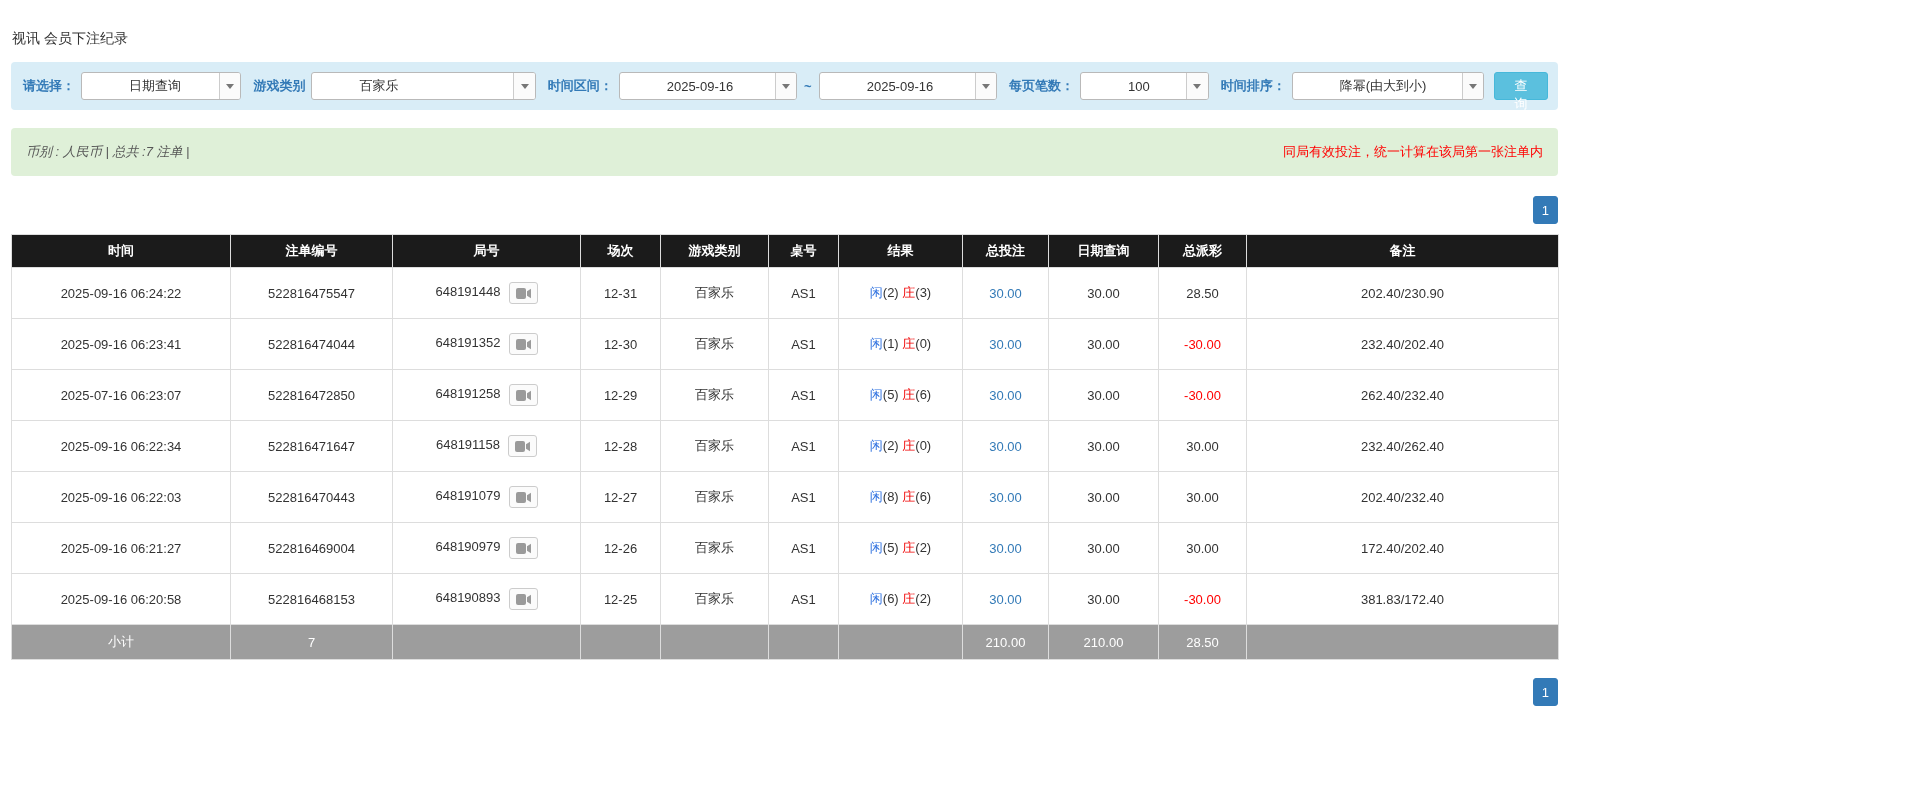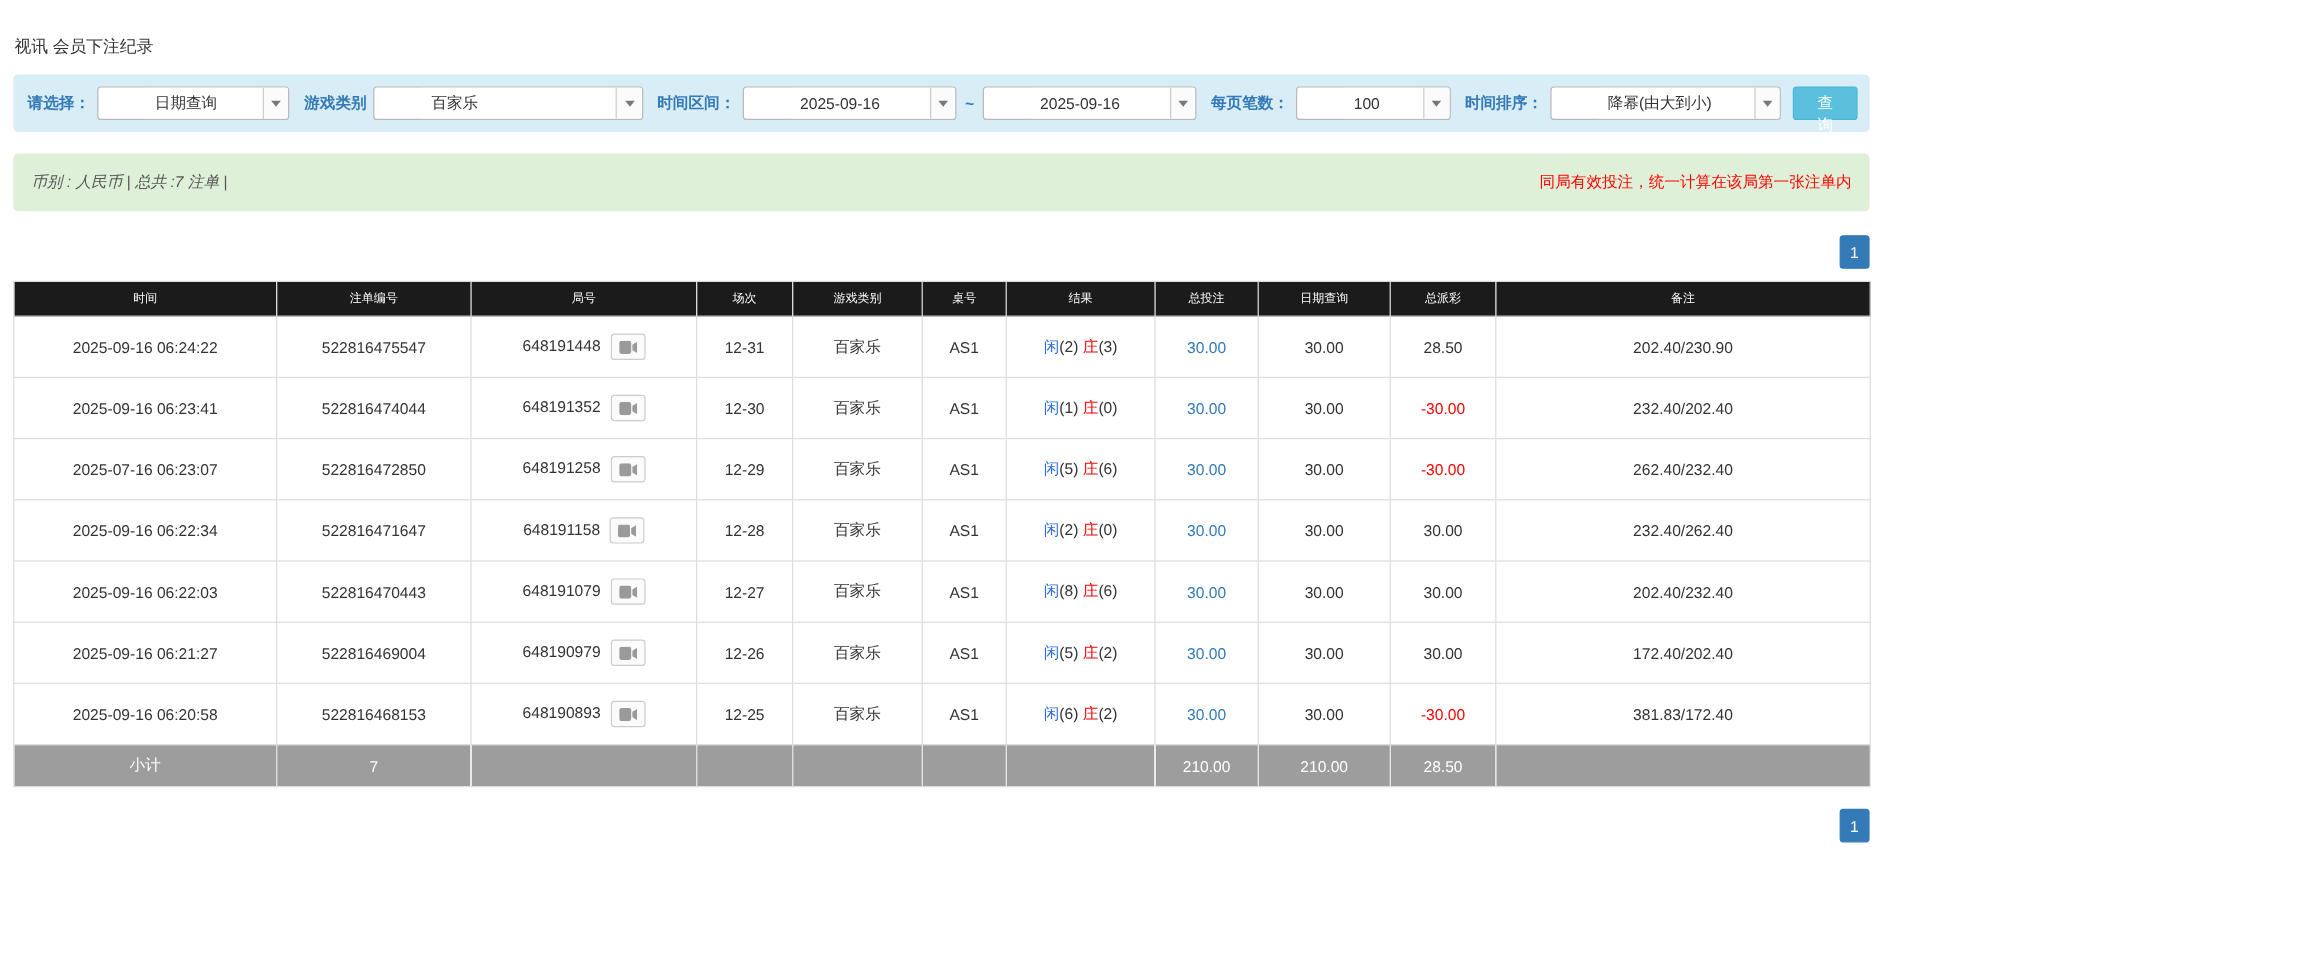--- a/index.html
+++ b/index.html
@@ -121,22 +121,22 @@
 
   
   table {
     width: 100%;
     border-collapse: collapse;
     table-layout: fixed;
   }
   th {
     background: var(--header-bg, #1b1b1b);
     color: #fff;
-    font-weight: normal;
-    font-size: 10px;
+    font-weight: bold;
+    font-size: 13px;
     padding: 7px 4px;
     border: 1px solid #ddd;
     text-align: center;
   }
   td {
     border: 1px solid #ddd;
     padding: 14px 6px;
     text-align: center;
     font-size: 13px;
     color: #333;

